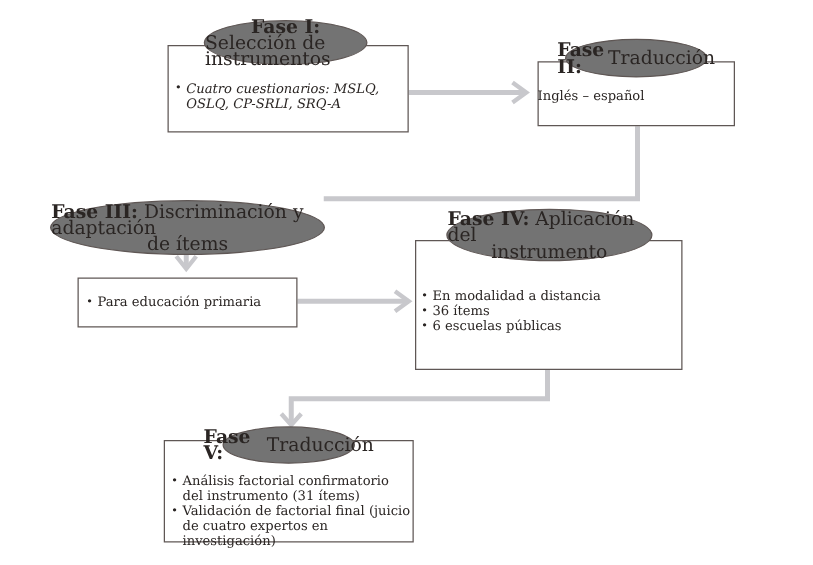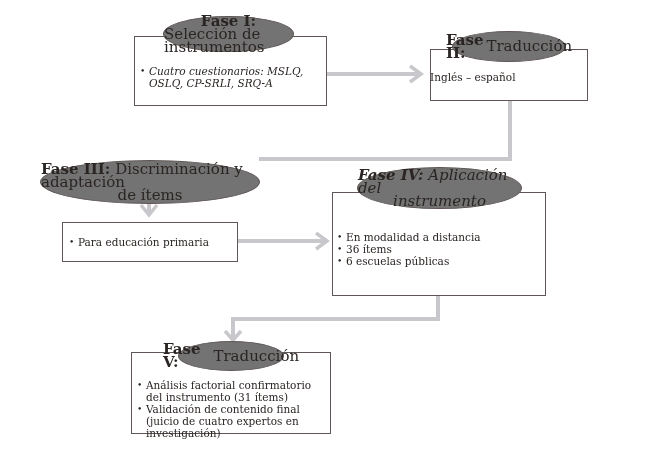--- a/index.html
+++ b/index.html
@@ -61,35 +61,35 @@
   <span>de ítems</span>
 </div>
 <div class="box" style="left:62px;top:222px;width:176px;height:40px;"></div>
 <div class="txt" style="left:69px;top:236px;width:165px;">
   <ul>
       <li>Para educación primaria</li>
     </ul>
 </div>
 
 <div class="box" style="left:332px;top:192px;width:214px;height:104px;"></div>
-<div class="pill" style="left:357px;top:167px;width:165px;height:42px;font-style:italic;">
+<div class="pill" style="left:357px;top:167px;width:165px;height:42px;">
   <span><b>Fase IV:</b> <span>Aplicación del</span></span>
   <span>instrumento</span>
 </div>
 <div class="txt" style="left:337px;top:231px;width:200px;">
   <ul>
     <li>En modalidad a distancia</li>
     <li>36 ítems</li>
     <li>6 escuelas públicas</li>
   </ul>
 </div>
 
 <div class="box" style="left:131px;top:352px;width:200px;height:82px;"></div>
 <div class="pill" style="left:178px;top:341px;width:106px;height:30px;flex-direction:row;gap:13px;">
   <b>Fase V:</b>
   <span>Traducción</span>
 </div>
 <div class="txt" style="left:137px;top:379px;width:192px;">
   <ul>
     <li>Análisis factorial confirmatorio del instrumento (31 ítems)</li>
-    <li>Validación de contenido final (juicio de cuatro expertos en investigación)</li>
+    <li>Validación de factorial final (juicio de cuatro expertos en investigación)</li>
   </ul>
 </div>
 
 </body></html>

